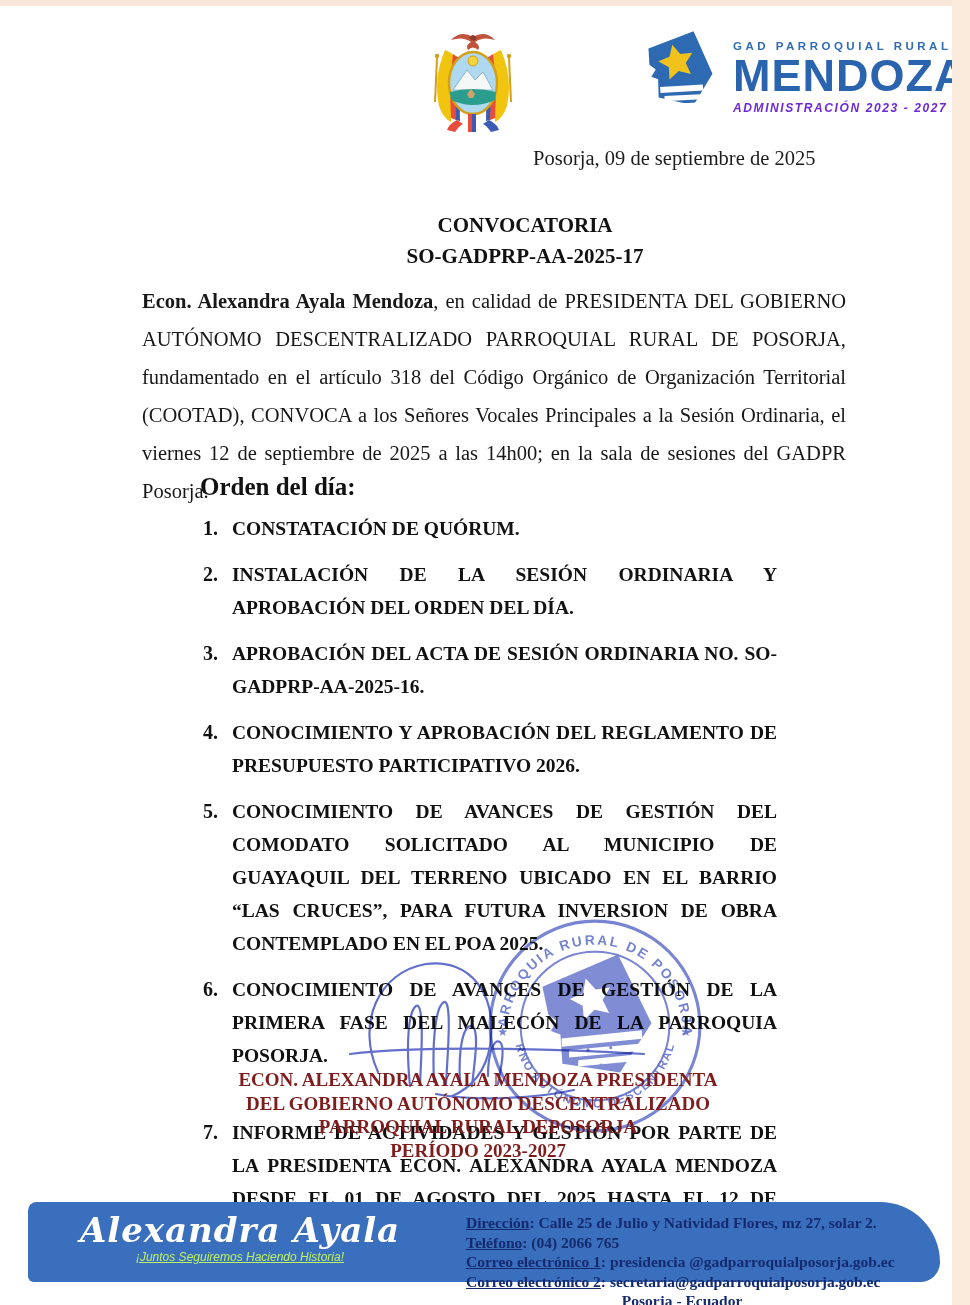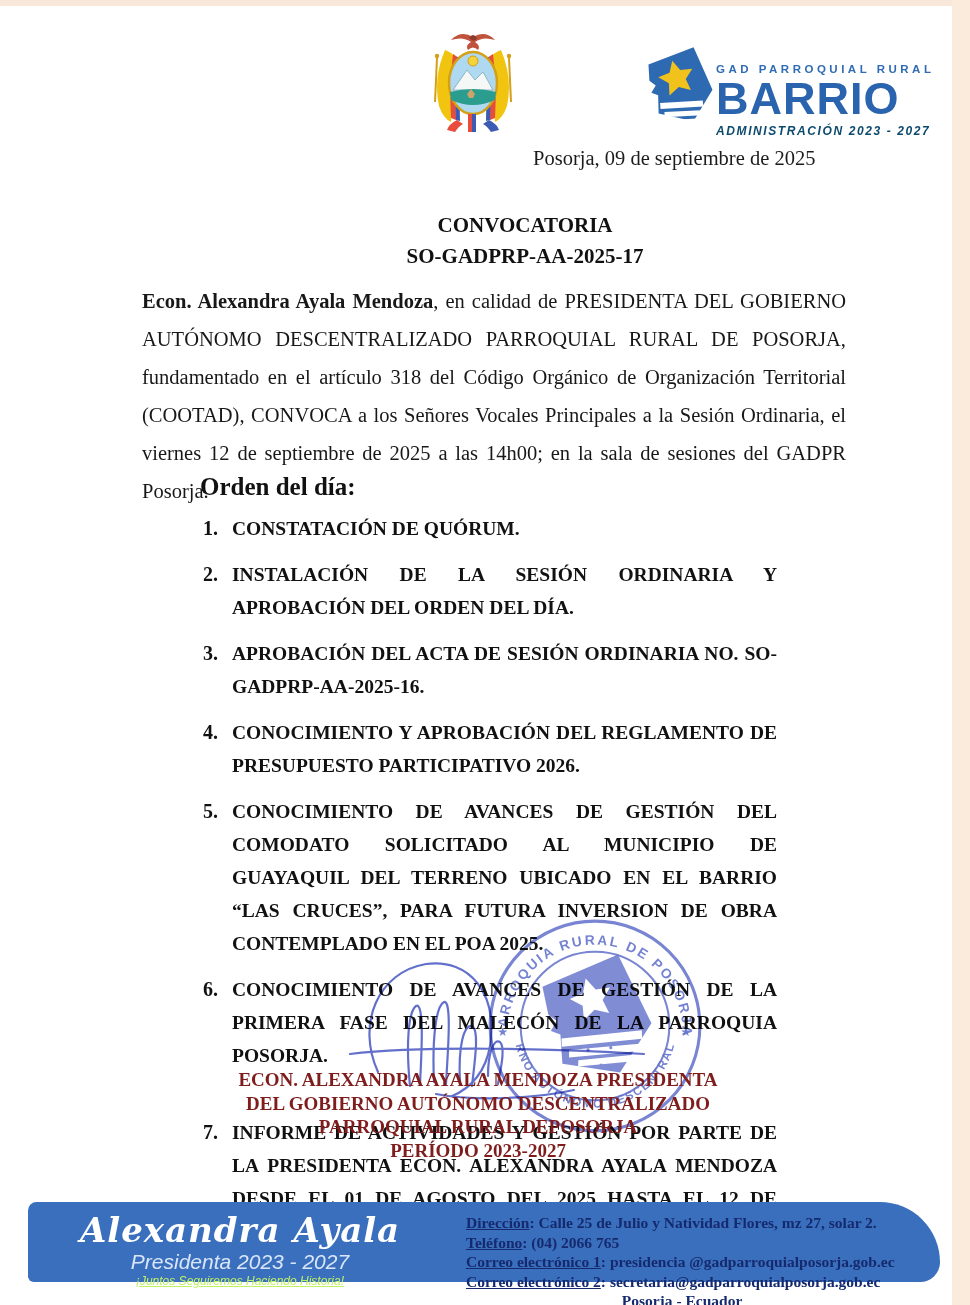--- a/index.html
+++ b/index.html
@@ -9,34 +9,34 @@
     font-family:"Liberation Serif", serif;
     position:relative;
     overflow:hidden;
   }
   .page {
     position:absolute; left:0; top:6px; width:952px; height:1299px;
     background:#ffffff;
   }
   
   .coat { position:absolute; left:423px; top:22px; width:100px; height:110px; }
-  .logo { position:absolute; left:642px; top:40px; display:flex; gap:0; align-items:flex-end; }
+  .logo { position:absolute; left:642px; top:24px; display:flex; gap:17px; align-items:flex-start; }
   .logo-emblem { width:74px; height:92px; }
   .logo-text { padding-top:10px; }
   .logo-tagline {
     font-family:"Liberation Sans", sans-serif; font-weight:bold;
     font-size:11.5px; letter-spacing:3.5px; color:#2f6cb5;
   }
   .logo-name {
     font-family:"Liberation Sans", sans-serif; font-weight:bold;
     font-size:45px; color:#2a63ae; letter-spacing:1px; line-height:1.02; margin-top:1px;
   }
   .logo-admin {
     font-family:"Liberation Sans", sans-serif; font-weight:bold; font-style:italic;
-    font-size:12px; letter-spacing:1.6px; color:#0c4a6e; margin-top:2px;
+    font-size:12px; letter-spacing:1.6px; color:#6d28d9; margin-top:2px;
   }
   
   .date-line { position:absolute; left:533px; top:141px; font-size:20.5px; color:#1c1c1c; }
   .title-block { position:absolute; left:285px; top:204px; width:480px; text-align:center;
     font-weight:bold; font-size:21px; color:#111; line-height:31px; }
   .body-par {
     position:absolute; left:142px; top:276px; width:704px;
     font-size:20.5px; color:#181818; line-height:38px; text-align:justify;
   }
   .order-heading { position:absolute; left:200px; top:467px; font-weight:bold; font-size:25px; color:#111; }
@@ -118,21 +118,21 @@
       <g transform="rotate(-14 37 46)">
         <path d="M14,12 L62,6 L70,52 L44,78 L12,62 L16,44 L10,40 L16,34 L11,28 Z" fill="#2e6ab2"></path>
         <path d="M38,14 l5.5,11 12,1.6 -8.8,8.4 2.3,12 -11,-6 -11,6 2.3,-12 -8.8,-8.4 12,-1.6 Z" fill="#f2c21c"></path>
         <path d="M16,52 L58,60 L57,66 L15,58 Z" fill="#ffffff"></path>
         <path d="M18,62 L54,69 L53,74 L17,67 Z" fill="#ffffff"></path>
         <path d="M22,71 L48,76 L47,80 L21,75 Z" fill="#ffffff"></path>
       </g>
     </svg>
     <div class="logo-text">
       <div class="logo-tagline">GAD PARROQUIAL RURAL</div>
-      <div class="logo-name">BARRIO</div>
+      <div class="logo-name">MENDOZA</div>
       <div class="logo-admin">ADMINISTRACIÓN 2023 - 2027</div>
     </div>
   </div>
 
   <div class="date-line">Posorja, 09 de septiembre de 2025</div>
 
   <div class="title-block">
     <div>CONVOCATORIA</div>
     <div>SO-GADPRP-AA-2025-17</div>
   </div>
@@ -215,21 +215,20 @@
   <div class="sig-block">
     <div>ECON. ALEXANDRA AYALA MENDOZA PRESIDENTA</div>
     <div>DEL GOBIERNO AUTÓNOMO DESCENTRALIZADO</div>
     <div>PARROQUIAL RURAL DEPOSORJA</div>
     <div>PERÍODO 2023-2027</div>
   </div>
 
   <div class="footer">
     <div class="footer-left">
       <div class="footer-name">Alexandra Ayala</div>
-      <div class="footer-role">Presidenta 2023 - 2027</div>
       <div class="footer-slogan">¡Juntos Seguiremos Haciendo Historia!</div>
     </div>
     <div class="footer-right">
       <div><span class="lbl">Dirección</span><span>: Calle 25 de Julio y Natividad Flores, mz 27, solar 2.</span></div>
       <div><span class="lbl">Teléfono</span><span>: (04) 2066 765</span></div>
       <div><span class="lbl">Correo electrónico 1</span><span>: presidencia @gadparroquialposorja.gob.ec</span></div>
       <div><span class="lbl">Correo electrónico 2</span><span>: secretaria@gadparroquialposorja.gob.ec</span></div>
       <div class="footer-loc">Posorja - Ecuador</div>
     </div>
   </div>

